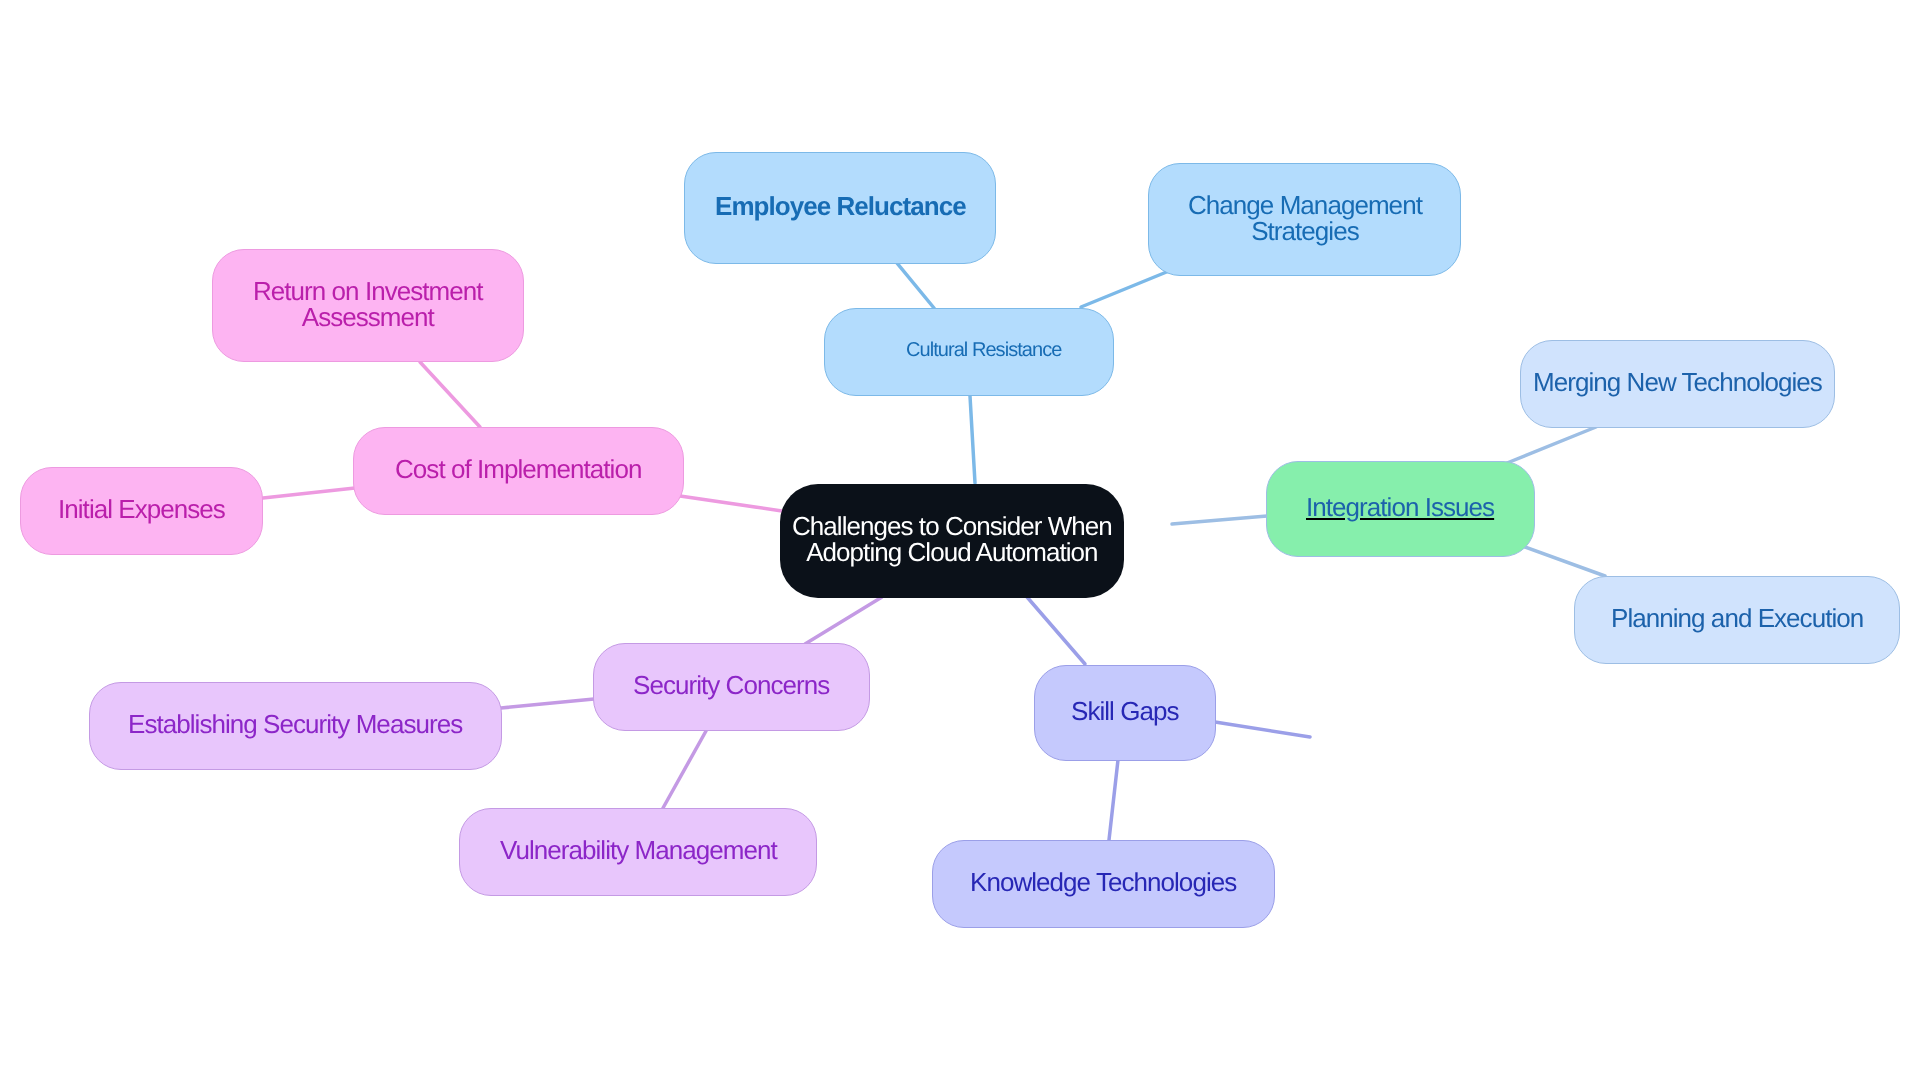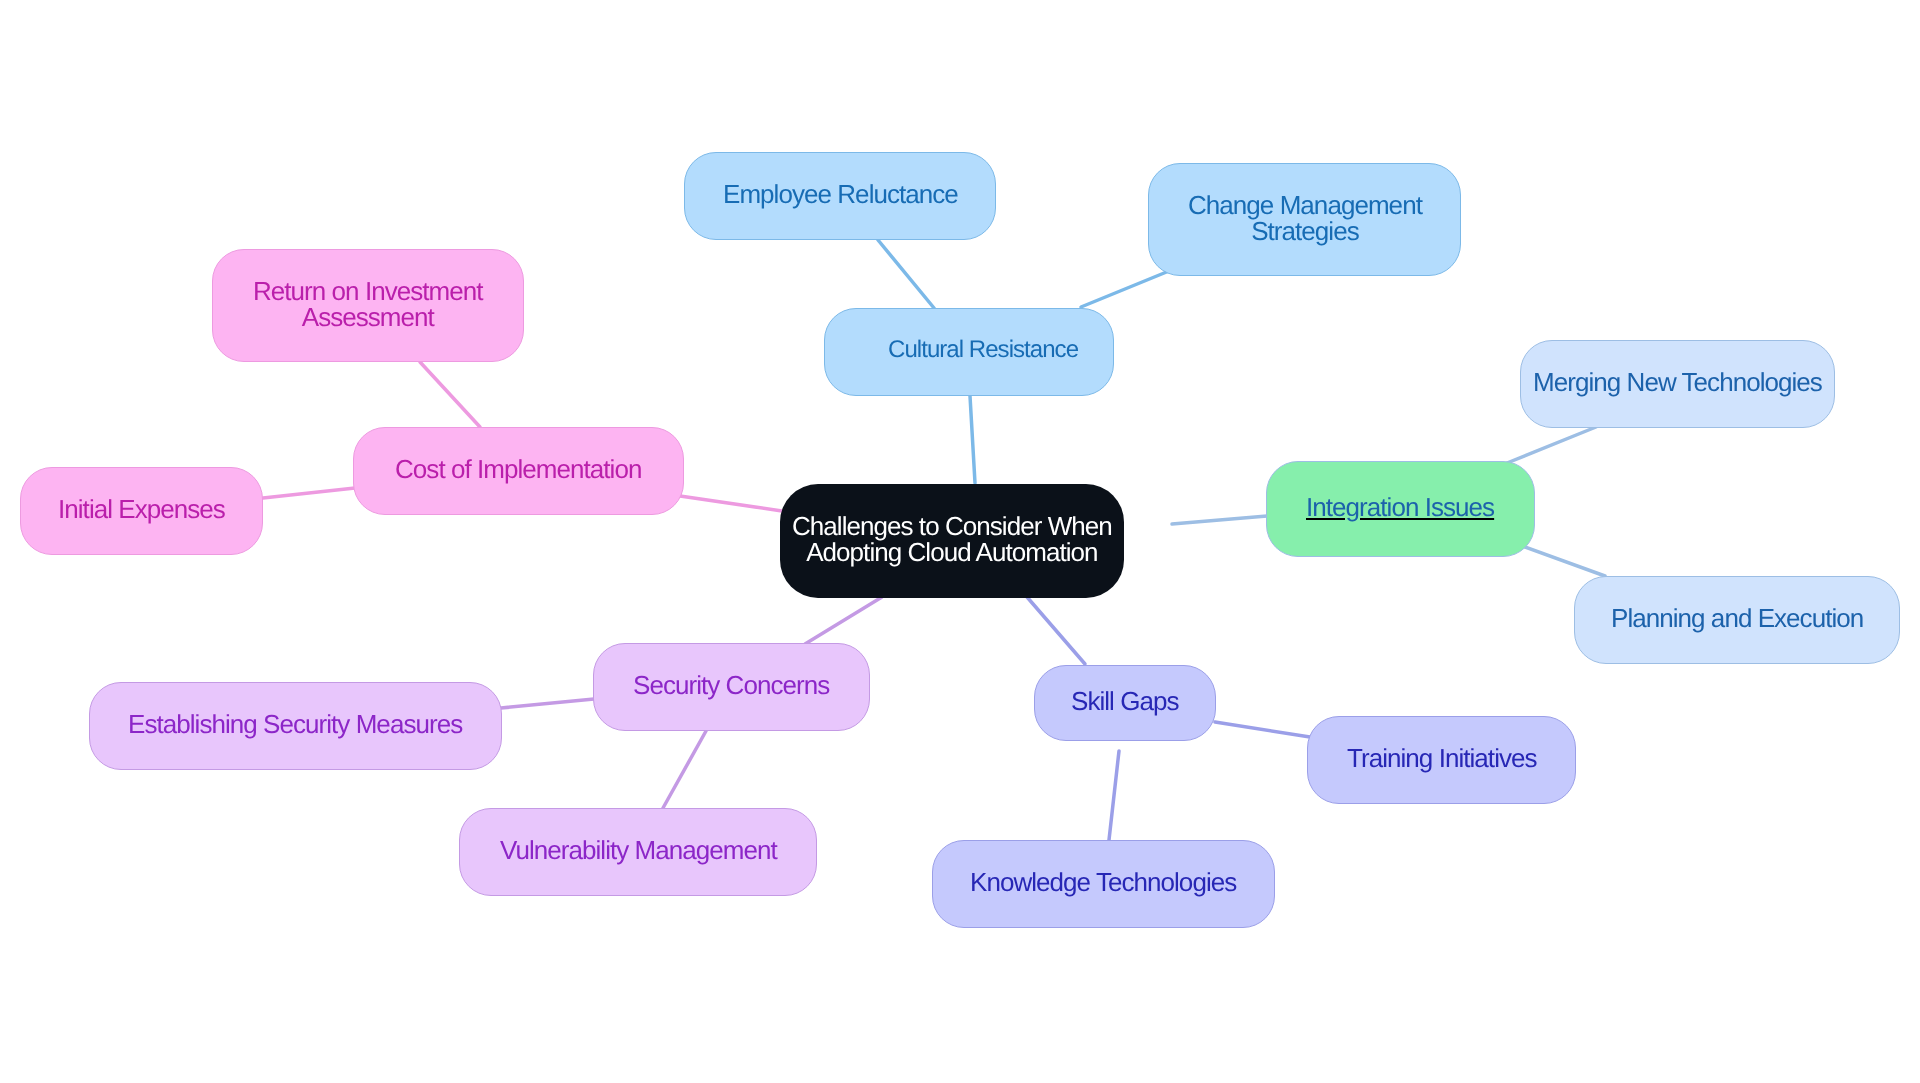--- a/index.html
+++ b/index.html
@@ -33,43 +33,40 @@
       <path d="M 782 511 L 680 496" stroke="#ed9ae0" stroke-width="3.5" fill="none" stroke-linecap="round"></path>
       <path d="M 480 427 L 420 362" stroke="#ed9ae0" stroke-width="3.5" fill="none" stroke-linecap="round"></path>
       <path d="M 355 488 L 263 498" stroke="#ed9ae0" stroke-width="3.5" fill="none" stroke-linecap="round"></path>
     </svg>
   <div id="nodes">
       <div class="node" style="left: 780px; top: 484px; width: 344px; height: 114px; border-radius: 38px; background: rgb(11, 17, 25); border-color: rgb(11, 17, 25); border-width: 0px;">
         <span class="lbl" style="color: rgb(255, 255, 255); font-size: 26px; transform: translateY(-2px);">Challenges to Consider When
 Adopting Cloud Automation</span>
       </div>
       <div class="node" style="left: 824px; top: 308px; width: 290px; height: 88px; border-radius: 32px; background: rgb(179, 220, 253); border-color: rgb(124, 185, 232);">
-        <span class="lbl" style="color: rgb(23, 108, 180); font-size: 24px; transform: translateY(-2px); margin-left: 29px;">Cultural Resistance</span>
+        <span class="lbl" style="color: rgb(23, 108, 180); font-size: 20px; transform: translateY(-2px); margin-left: 29px;">Cultural Resistance</span>
       </div>
-      <div class="node" style="left: 684px; top: 152px; width: 312px; height: 88px; border-radius: 32px; background: rgb(179, 220, 253); border-color: rgb(124, 185, 232);">
+      <div class="node" style="left: 684px; top: 152px; width: 312px; height: 112px; border-radius: 32px; background: rgb(179, 220, 253); border-color: rgb(124, 185, 232); font-weight: bold;">
         <span class="lbl" style="color: rgb(23, 108, 180); font-size: 26px; transform: translateY(-2px);">Employee Reluctance</span>
       </div>
       <div class="node" style="left: 1148px; top: 163px; width: 313px; height: 113px; border-radius: 32px; background: rgb(179, 220, 253); border-color: rgb(124, 185, 232);">
         <span class="lbl" style="color: rgb(23, 108, 180); font-size: 26px; transform: translateY(-1px);">Change Management
 Strategies</span>
       </div>
       <div class="node" style="left: 1266px; top: 461px; width: 269px; height: 96px; border-radius: 32px; background: #86efac; border-color: rgb(157, 190, 228); text-decoration: underline;">
         <span class="lbl" style="color: rgb(28, 98, 171); font-size: 26px; transform: translateY(-2px);">Integration Issues</span>
       </div>
       <div class="node" style="left: 1520px; top: 340px; width: 315px; height: 88px; border-radius: 32px; background: rgb(208, 227, 253); border-color: rgb(157, 190, 228);">
         <span class="lbl" style="color: rgb(28, 98, 171); font-size: 26px; transform: translateY(-2px);">Merging New Technologies</span>
       </div>
       <div class="node" style="left: 1574px; top: 576px; width: 326px; height: 88px; border-radius: 32px; background: rgb(208, 227, 253); border-color: rgb(157, 190, 228);">
         <span class="lbl" style="color: rgb(28, 98, 171); font-size: 26px; transform: translateY(-2px);">Planning and Execution</span>
       </div>
-      <div class="node" style="left: 1034px; top: 665px; width: 182px; height: 76px; border-radius: 32px; background: rgb(197, 201, 253); border-color: rgb(155, 159, 232);">
+      <div class="node" style="left: 1034px; top: 665px; width: 182px; height: 96px; border-radius: 32px; background: rgb(197, 201, 253); border-color: rgb(155, 159, 232);">
         <span class="lbl" style="color: rgb(39, 39, 181); font-size: 26px; transform: translateY(-2px);">Skill Gaps</span>
-      </div>
-      <div class="node" style="left: 1307px; top: 716px; width: 269px; height: 88px; border-radius: 32px; background: rgb(197, 201, 253); border-color: rgb(155, 159, 232);">
-        <span class="lbl" style="color: rgb(39, 39, 181); font-size: 26px; transform: translateY(-2px);">Training Initiatives</span>
       </div>
       <div class="node" style="left: 932px; top: 840px; width: 343px; height: 88px; border-radius: 32px; background: rgb(197, 201, 253); border-color: rgb(155, 159, 232);">
         <span class="lbl" style="color: rgb(39, 39, 181); font-size: 26px; transform: translateY(-2px);">Knowledge Technologies</span>
       </div>
       <div class="node" style="left: 593px; top: 643px; width: 277px; height: 88px; border-radius: 32px; background: rgb(232, 198, 252); border-color: rgb(196, 154, 228);">
         <span class="lbl" style="color: rgb(140, 38, 200); font-size: 26px; transform: translateY(-2px);">Security Concerns</span>
       </div>
       <div class="node" style="left: 89px; top: 682px; width: 413px; height: 88px; border-radius: 32px; background: rgb(232, 198, 252); border-color: rgb(196, 154, 228);">
         <span class="lbl" style="color: rgb(140, 38, 200); font-size: 26px; transform: translateY(-2px);">Establishing Security Measures</span>
       </div>

